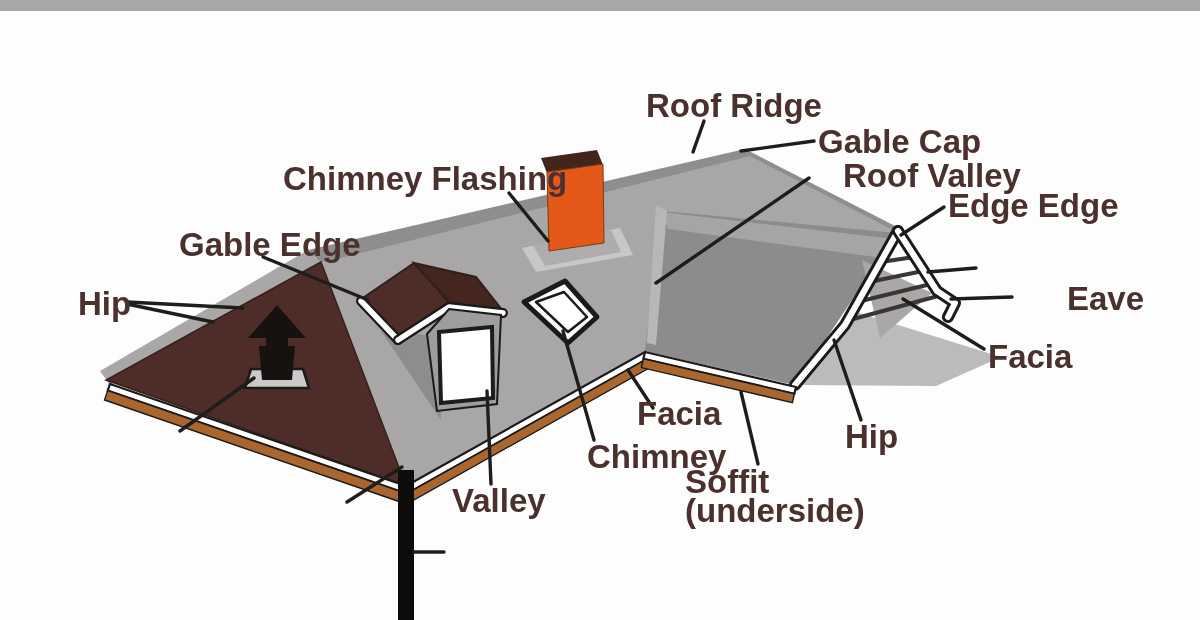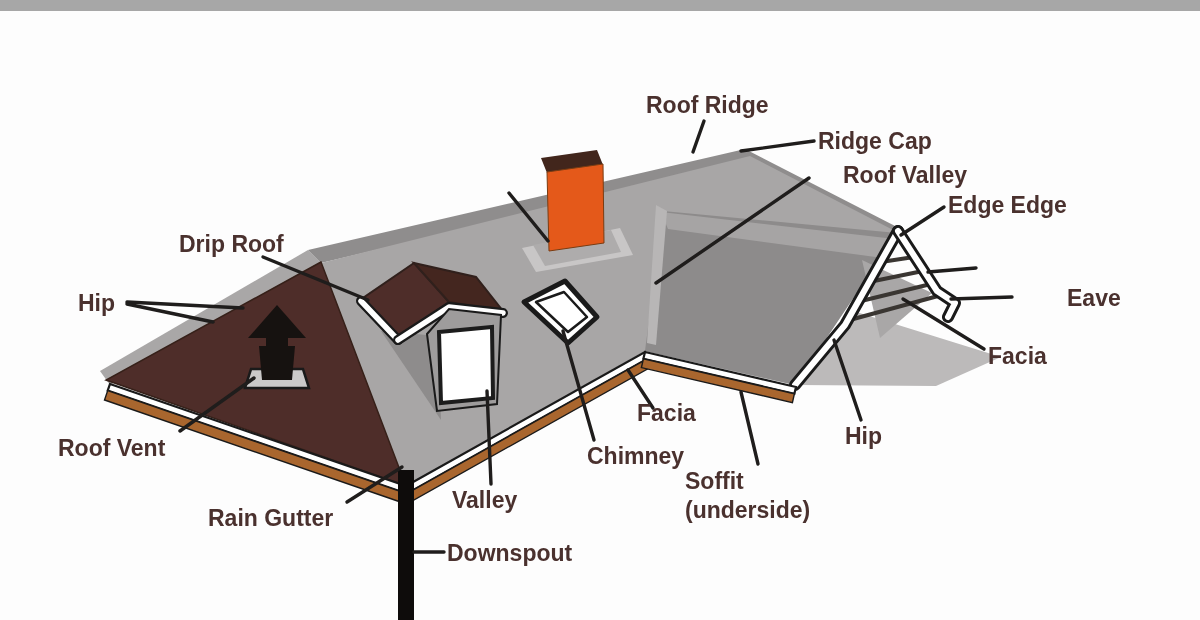--- a/index.html
+++ b/index.html
@@ -3,21 +3,21 @@
 <meta charset="utf-8">
 <style>
   html,body{margin:0;padding:0;background:#ffffff;}
   .stage{
     position:relative;width:1200px;height:620px;overflow:hidden;
     background:#fdfdfd;font-family:"Liberation Sans",sans-serif;
   }
   .topbar{position:absolute;left:0;top:0;width:1200px;height:11px;background:#a7a7a7;}
   .art{position:absolute;left:0;top:0;width:1200px;height:620px;}
   .label{
-    position:absolute;font-weight:700;font-size:23px;line-height:29px;
+    position:absolute;font-weight:700;font-size:33px;line-height:29px;
     color:#4a312e;letter-spacing:0px;white-space:pre-line;
   }
   .label.center{text-align:left;}
 </style>
 </head>
 <body>
 
 <div class="stage">
   <div class="topbar"></div>
 
@@ -112,29 +112,27 @@
       <line x1="347" y1="502" x2="402" y2="467"></line>
       <line x1="180" y1="431" x2="254" y2="378"></line>
       <line x1="127" y1="302" x2="243" y2="308"></line>
       <line x1="127" y1="304" x2="213" y2="322"></line>
       <line x1="509" y1="193" x2="548" y2="241"></line>
       <line x1="263" y1="257" x2="368" y2="300"></line>
     </g>
   </svg>
 
   <div class="label" style="left:646px;top:91px">Roof Ridge</div>
-  <div class="label" style="left:818px;top:127px">Ridge Cap</div>
+  <div class="label" style="left:818px;top:127px">Gable Cap</div>
   <div class="label" style="left:843px;top:161px">Roof Valley</div>
   <div class="label" style="left:948px;top:191px">Edge Edge</div>
   <div class="label" style="left:1067px;top:284px">Eave</div>
   <div class="label" style="left:988px;top:342px">Facia</div>
-  <div class="label" style="left:179px;top:230px">Drip Roof</div>
+  <div class="label" style="left:283px;top:164px">Chimney Flashing</div>
+  <div class="label" style="left:179px;top:230px">Gable Edge</div>
   <div class="label" style="left:78px;top:289px">Hip</div>
-  <div class="label" style="left:58px;top:434px">Roof Vent</div>
-  <div class="label" style="left:208px;top:504px">Rain Gutter</div>
   <div class="label" style="left:452px;top:486px">Valley</div>
-  <div class="label" style="left:447px;top:539px">Downspout</div>
   <div class="label" style="left:587px;top:442px">Chimney</div>
   <div class="label" style="left:637px;top:399px">Facia</div>
   <div class="label center" style="left:685px;top:467px;width:180px">Soffit
 (underside)</div>
   <div class="label" style="left:845px;top:422px">Hip</div>
 </div>
 
 </body></html>

